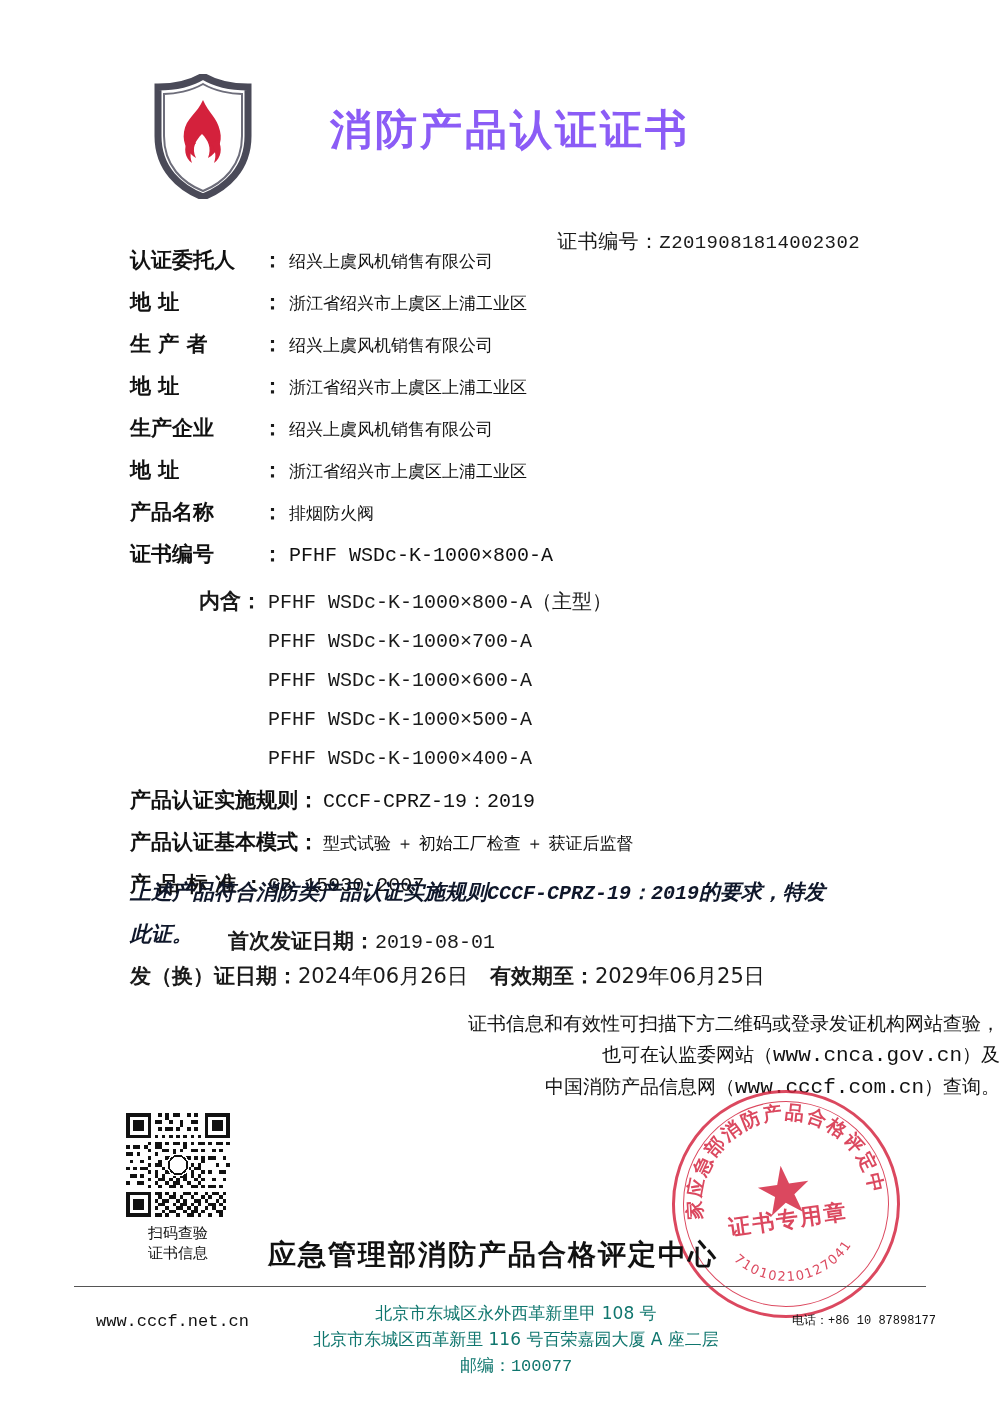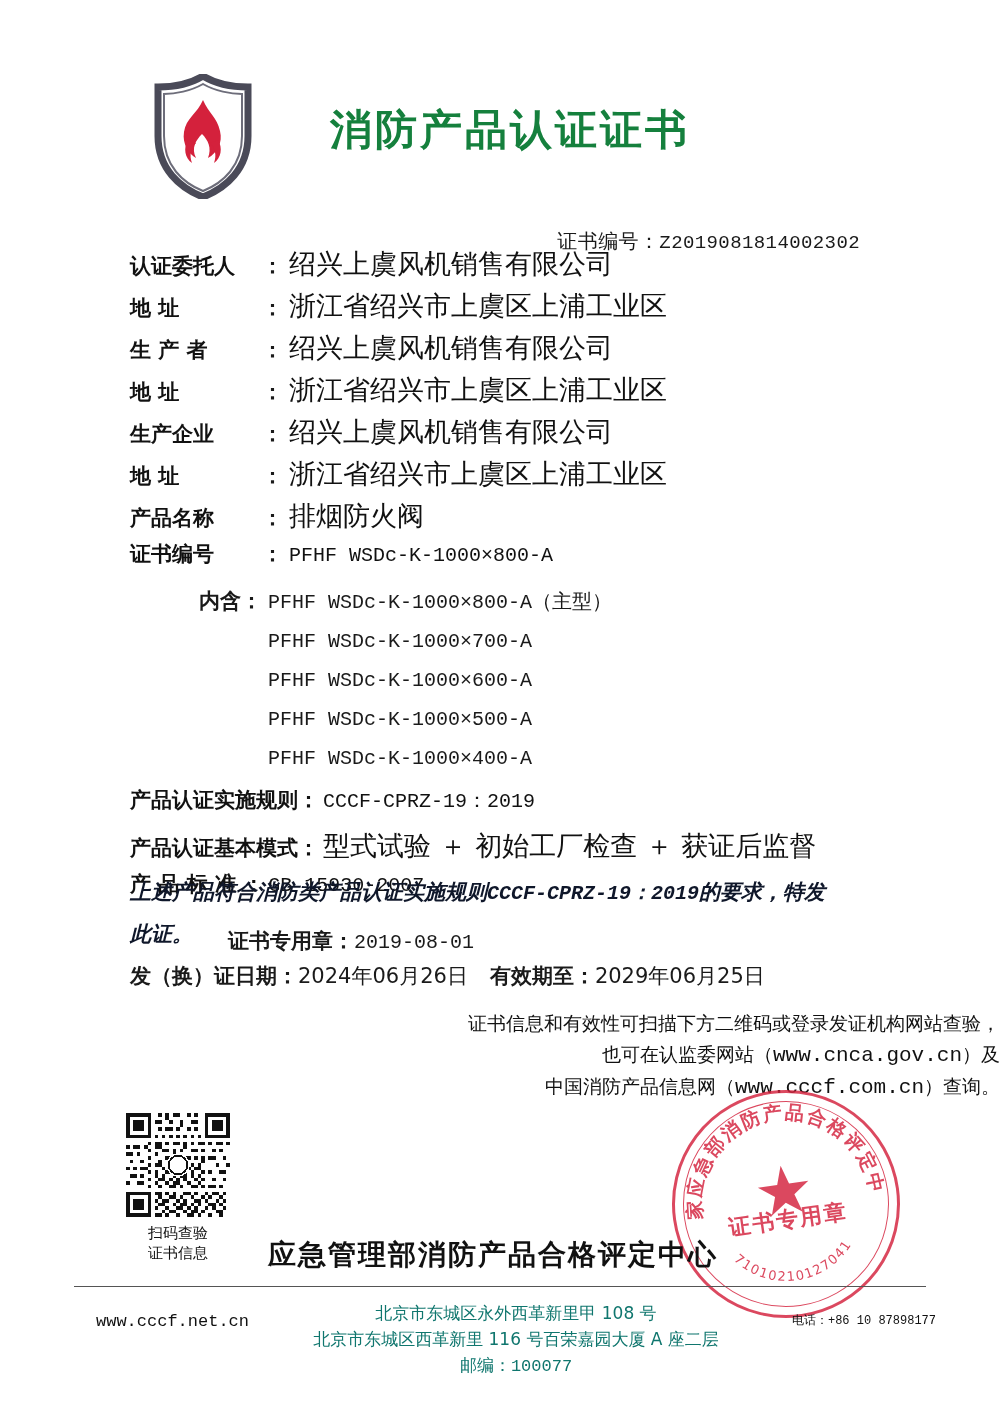--- a/index.html
+++ b/index.html
@@ -46,21 +46,21 @@
     height: 125px;
   }
   .cert-title {
     position: absolute;
     left: 180px;
     top: 28px;
     font-family: "DejaVu Sans", "Liberation Sans", sans-serif;
     font-size: 42px;
     font-weight: bold;
     letter-spacing: 3px;
-    color: #15803d;
+    color: #8b5cf6;
     white-space: nowrap;
   }
 
   
   .cert-no {
     position: absolute;
     top: 212px;
     right: 140px;
     font-size: 20px;
     letter-spacing: 0.4px;
@@ -94,21 +94,21 @@
     white-space: nowrap;
   }
   .f-colon {
     flex: 0 0 auto;
     font-family: "DejaVu Sans", "Liberation Sans", sans-serif;
     font-size: 21px;
     font-weight: bold;
     padding-right: 6px;
   }
   .f-value {
-    font-size: 27px;
+    font-size: 17px;
     font-family: "DejaVu Sans", "Liberation Sans", sans-serif;
     color: #111;
     white-space: nowrap;
   }
   .f-value.mono {
     font-family: "Liberation Mono", "DejaVu Sans Mono", monospace;
     font-size: 20px;
     letter-spacing: 0px;
   }
 
@@ -443,21 +443,21 @@
       <div class="f-value mono" style="padding-left:4px;">GB 15930-2007</div>
     </div>
   </div>
 
   <div class="statement">
     <span>上述产品符合消防类产品认证实施规则</span><span class="mono">CCCF-CPRZ-19：2019</span><span>的要求，特发</span><br>
     <span>此证。</span>
   </div>
 
   <div class="first-issue">
-    <span>证书专用章：</span><span class="date">2019-08-01</span>
+    <span>首次发证日期：</span><span class="date">2019-08-01</span>
   </div>
 
   <div class="issue-line">
     <span>发（换）证日期：</span><span class="v">2024年06月26日</span><span class="gap"></span><span>有效期至：</span><span class="v">2029年06月25日</span>
   </div>
 
   <div class="verify">
     <div>证书信息和有效性可扫描下方二维码或登录发证机构网站查验，</div>
     <div>
       <span>也可在认监委网站（</span><span class="url">www.cnca.gov.cn</span><span>）及</span>

